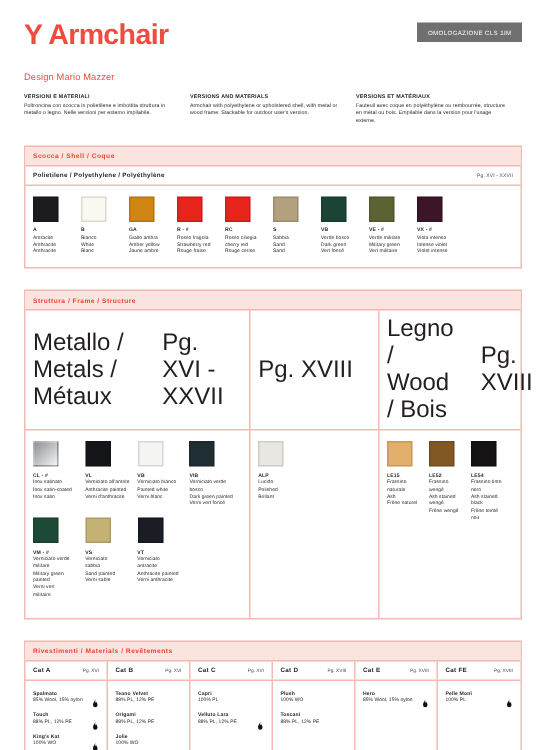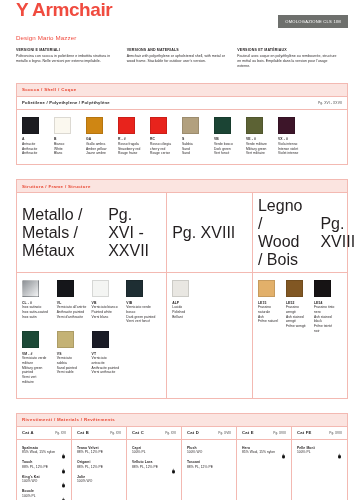--- a/index.html
+++ b/index.html
@@ -6,21 +6,21 @@
   html, body {
     width: 364px; height: 500px;
     background: #ffffff;
     font-family: "Liberation Sans", sans-serif;
     color: #231f20;
     overflow: hidden;
   }
   .page { position: relative; width: 364px; height: 500px; padding: 0 16px; }
 
   
-  .header { position: relative; }
+  .header { position: relative; padding-top: 14px; }
   .title {
     font-size: 19px; font-weight: bold; color: #f04b3f;
     letter-spacing: -0.4px; line-height: 1.05;
   }
   .badge {
     position: absolute; right: 0; top: 15px;
     background: #6e706d; color: #ffffff;
     font-size: 4.1px; letter-spacing: 0.25px;
     padding: 4px 7px; white-space: nowrap;
   }

